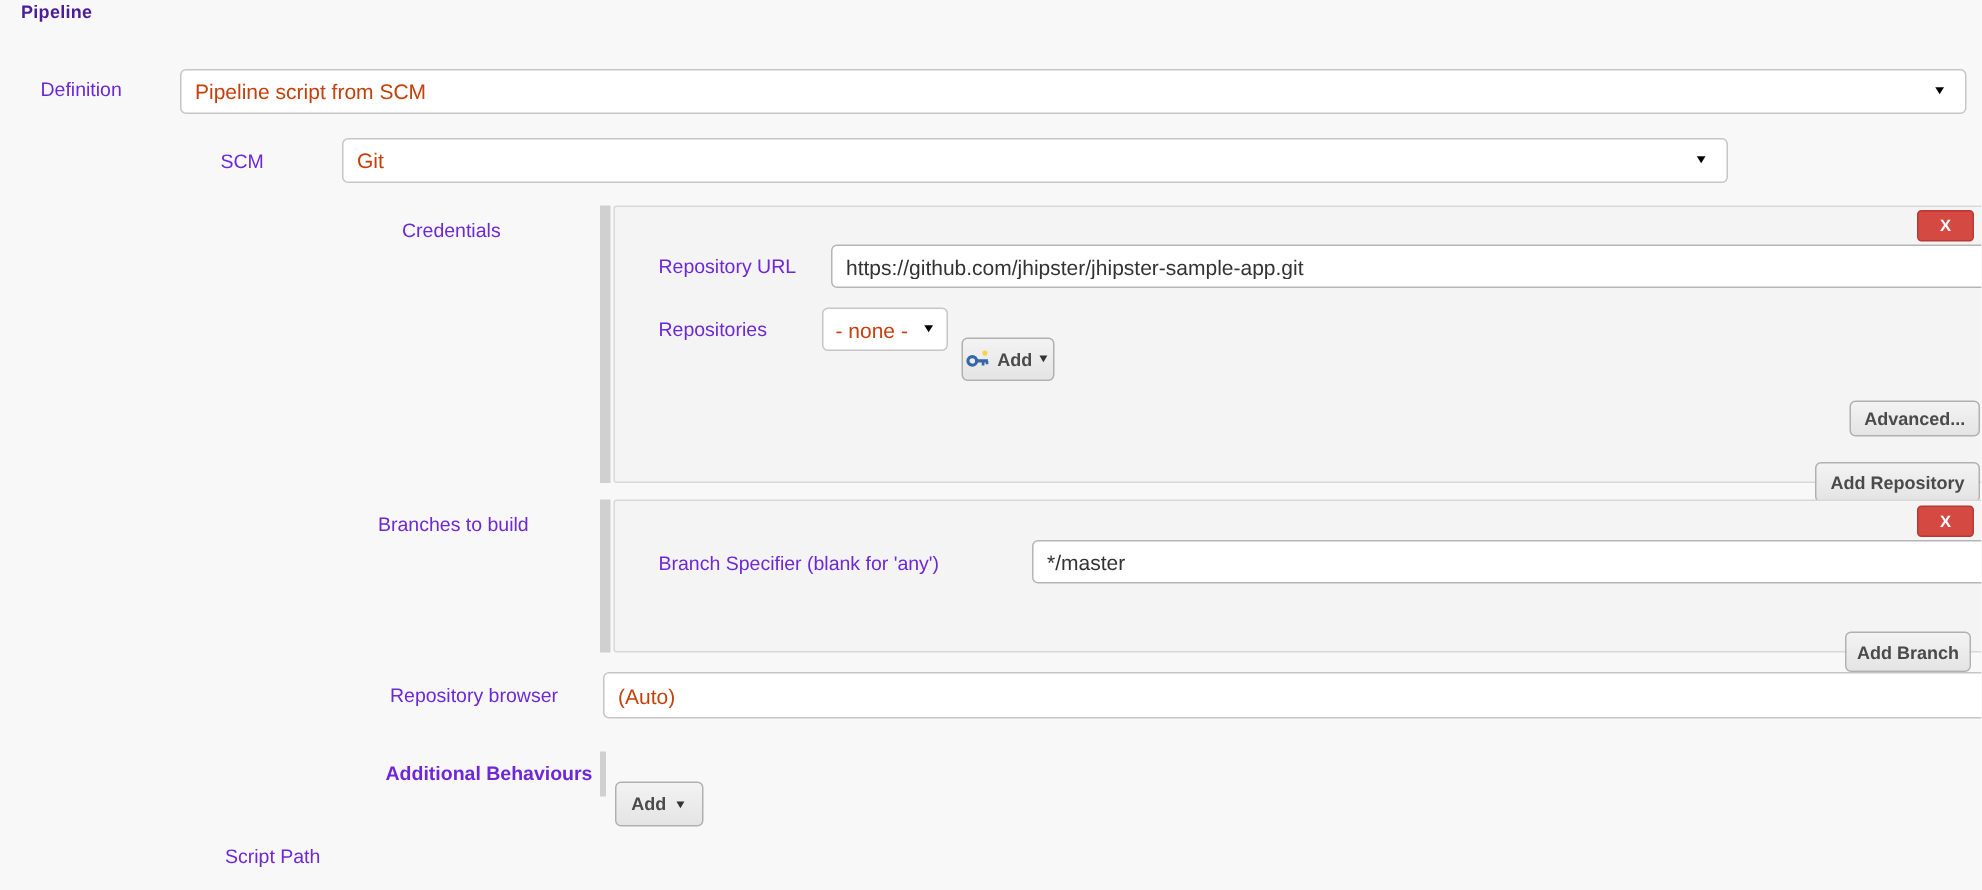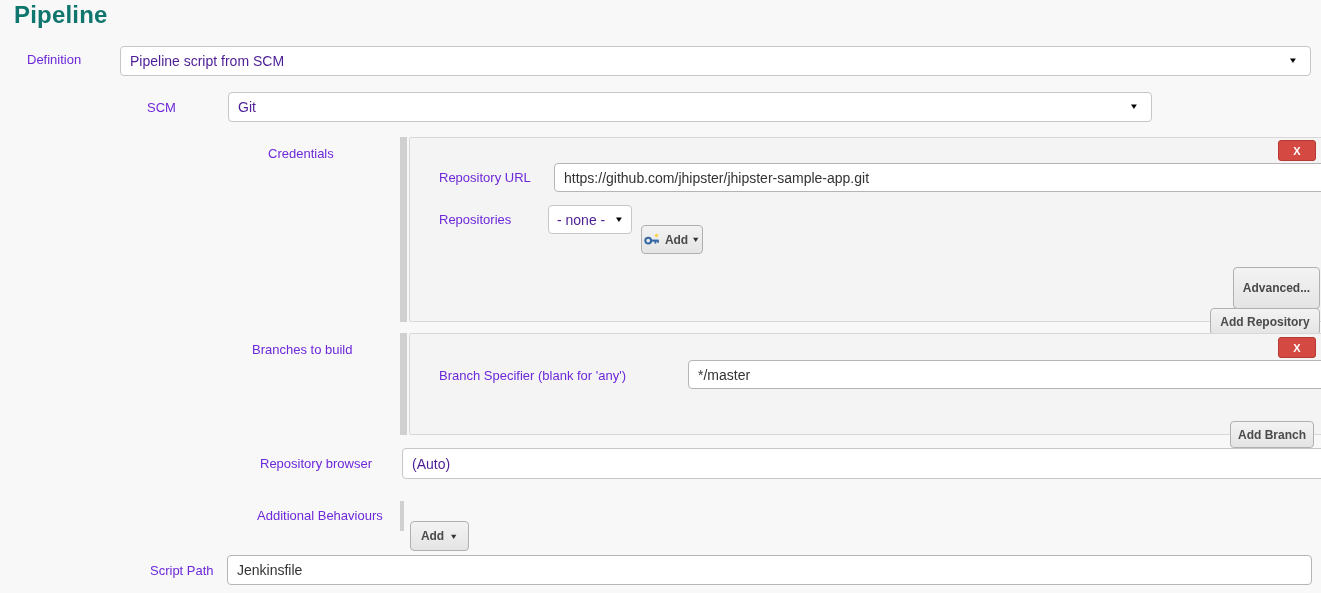--- a/index.html
+++ b/index.html
@@ -4,31 +4,31 @@
 <style>
   * { margin:0; padding:0; box-sizing:border-box; }
   html,body { background:#f8f8f8; }
   body { font-family:"Liberation Sans", sans-serif; color:#333; }
   .stage {
     position:relative; width:1321px; height:593px;
     overflow:hidden; background:#f8f8f8;
   }
   .abs { position:absolute; }
   h1.page-title {
-    font-size:24px; font-weight:bold; color:#0f766e; letter-spacing:.2px;
+    font-size:12px; font-weight:bold; color:#4c1d95; letter-spacing:.2px;
   }
   .lbl { font-size:13px; color:#6d28d9; line-height:15px; white-space:nowrap; }
 
   
   .select-wrap { position:absolute; }
   .select-wrap select {
     width:100%; height:100%;
     -webkit-appearance:none; -moz-appearance:none; appearance:none;
     background:#fff; border:1px solid #c6c6c6; border-radius:4px;
-    padding:0 26px 0 9px; font-family:inherit; font-size:14px; color:#4c1d95;
+    padding:0 26px 0 9px; font-family:inherit; font-size:14px; color:#c2410c;
     outline:none;
   }
   .select-wrap .caret-down {
     position:absolute; right:13px; top:50%; transform:translateY(-50%) scaleY(.8);
     font-size:10px; color:#000; pointer-events:none; line-height:1;
   }
   .select-wrap.small select { padding:0 5px 0 8px; }
   .select-wrap.small .caret-down { right:8px; }
 
   
@@ -103,21 +103,21 @@
         <circle cx="4.2" cy="7.6" r="2.9" fill="none" stroke="#3566a5" stroke-width="2.1"></circle>
         <line x1="7" y1="7.6" x2="14.6" y2="7.6" stroke="#3566a5" stroke-width="2.1"></line>
         <line x1="11.4" y1="7.6" x2="11.4" y2="10.6" stroke="#3566a5" stroke-width="1.8"></line>
         <line x1="14" y1="7.6" x2="14" y2="9.8" stroke="#3566a5" stroke-width="1.8"></line>
         <circle cx="12.6" cy="2.4" r="1.7" fill="#f7d448"></circle>
       </svg>
       <span>Add</span>
       <span class="caret-glyph" style="margin-left:-2px;">▼</span>
     </button>
 
-    <button class="btn" style="left:823px; top:109px; width:87px; height:42px;">Advanced...</button>
+    <button class="btn" style="left:823px; top:109px; width:87px; height:24px;">Advanced...</button>
 
     <button class="btn" style="left:800px; top:150px; width:110px; height:27px;">Add Repository</button>
   </div>
 
   <span class="lbl abs" style="left:252px; top:342px;">Branches to build</span>
   <div class="chunk-handle" style="left:400px; top:333px; width:7px; height:102px;"></div>
   <div class="panel" style="left:409px; top:333px; width:921px; height:102px;">
 
     <button class="btn-danger" style="left:868px; top:3px; width:38px; height:21px;">X</button>
 
@@ -127,23 +127,22 @@
     <button class="btn" style="left:820px; top:67px; width:84px; height:27px;">Add Branch</button>
   </div>
 
   <span class="lbl abs" style="left:260px; top:456px;">Repository browser</span>
   <span class="select-wrap" style="left:402px; top:448px; width:926px; height:31px;">
     <select>
       <option>(Auto)</option>
     </select>
   </span>
 
-  <span class="lbl abs" style="left:257px; top:508px;">Additional Behaviours</span>
+  <span class="lbl abs" style="left:257px; top:508px;font-weight:bold;">Additional Behaviours</span>
   <div class="chunk-handle" style="left:400px; top:501px; width:4px; height:30px;"></div>
   <button class="btn" style="left:410px; top:501px; width:59px; height:30px;">
     <span>Add</span>
     <span class="caret-glyph">▼</span>
   </button>
 
   <span class="lbl abs" style="left:150px; top:563px;text-align:right;">Script Path</span>
-  <input class="txt" style="left: 227px; top: 555px; width: 1085px; height: 30px;" type="text" value="Jenkinsfile">
 
 </div>
 
 </body></html>

